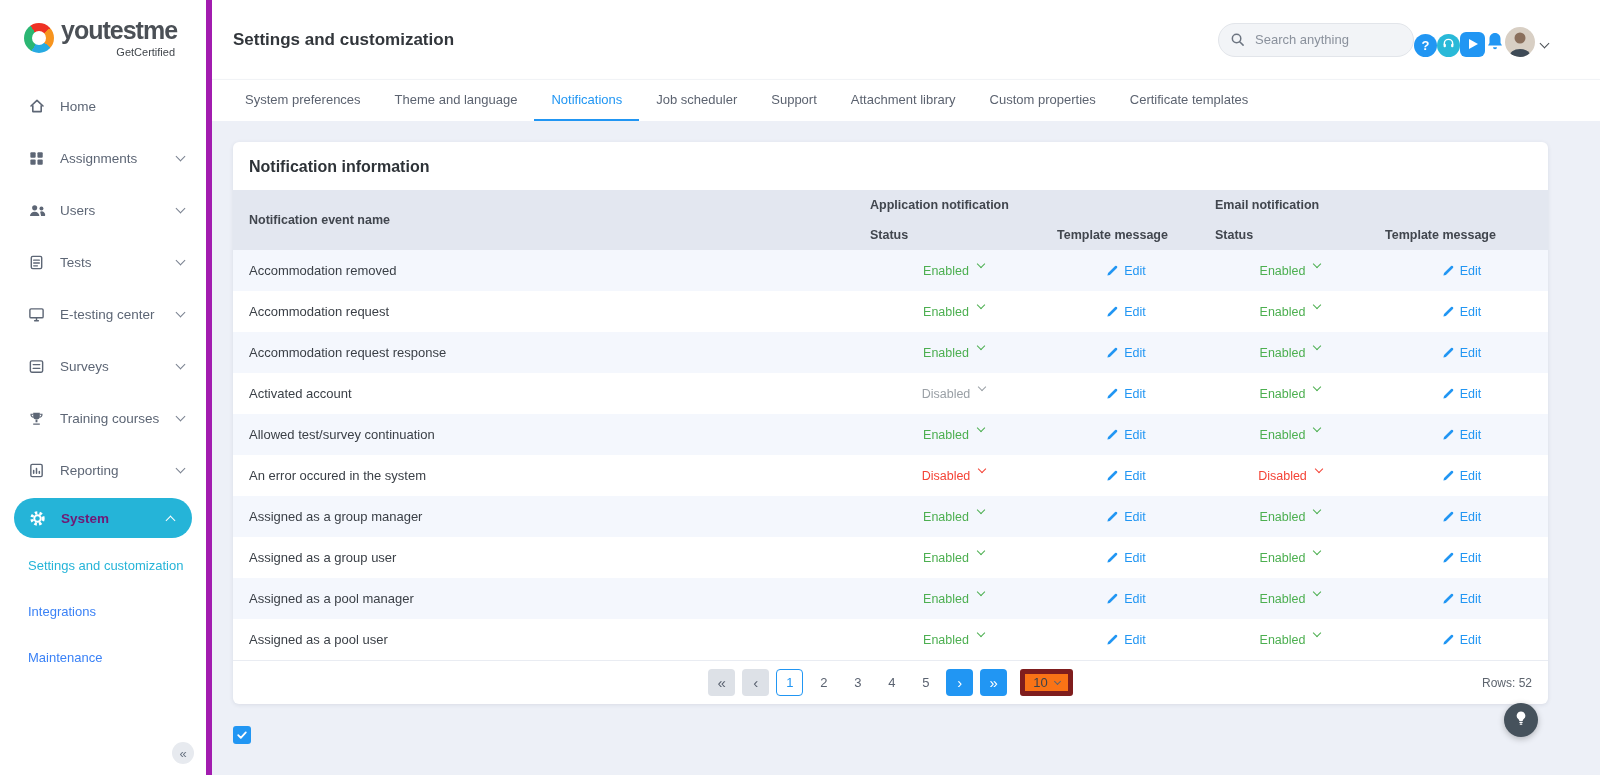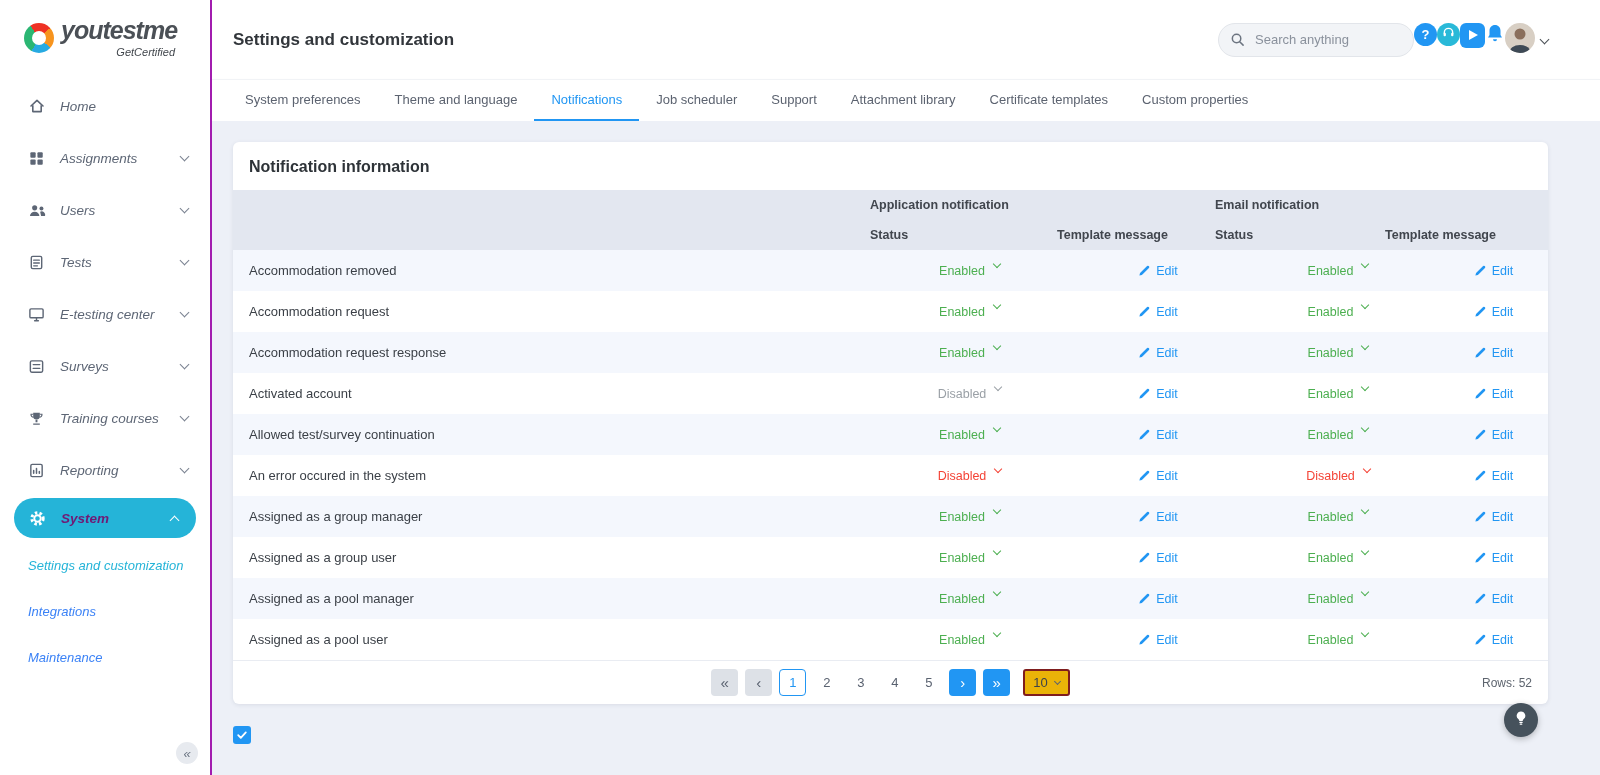--- a/index.html
+++ b/index.html
@@ -1,20 +1,20 @@
 <!DOCTYPE html>
 <html><head>
 <meta charset="utf-8">
 <style>
   * { margin:0; padding:0; box-sizing:border-box; }
   html,body { width:1600px; height:775px; overflow:hidden; font-family:"Liberation Sans", sans-serif; background:#edf0f7; }
   .app { display:flex; width:1600px; height:775px; }
 
   
-  .sidebar { width:212px; flex-shrink:0; background:#fff; border-right:2px solid #a21caf; position:relative;font-style:italic; }
+  .sidebar { width:212px; flex-shrink:0; background:#fff; border-right:6px solid #a21caf; position:relative; }
   .logo { padding:18px 14px 6px 24px; }
   .logo-row { display:flex; align-items:center; gap:7px; }
   .logo-mark { width:30px; height:30px; border-radius:50%;
     background:conic-gradient(from 210deg, #2bb673 0 32%, #ee3124 32% 55%, #f7941e 55% 78%, #27aae1 78% 100%); position:relative; }
   .logo-mark::after { content:""; position:absolute; inset:8px; background:#fff; border-radius:50%; }
   .logo-text { font-size:25px; font-weight:bold; color:#4b5056; letter-spacing:-1px; line-height:1; }
   .logo-sub { font-size:11px; color:#41464c; text-align:right; margin-top:3px; padding-right:2px; }
 
   nav { margin-top:16px; }
   .nav-item { height:52px; display:flex; align-items:center; padding:0 22px 0 28px; color:#5d6675; font-size:13.5px; cursor:pointer; }
@@ -26,21 +26,21 @@
   .nav-item.active-pill .nav-icon, .nav-item.active-pill .nav-chevron { color:#fff; }
   .sub-nav { margin-top:4px; }
   .sub-item { height:46px; display:flex; align-items:center; padding-left:28px; font-size:13px; color:#3b82f6; cursor:pointer; }
   .sub-item.active { color:#25b4d8; }
   .collapse-btn { position:absolute; bottom:11px; right:12px; width:22px; height:22px; border-radius:50%; background:#e7eaef; color:#6a7482; display:flex; align-items:center; justify-content:center; font-size:13px; cursor:pointer; }
 
   
   .main { flex:1; display:flex; flex-direction:column; min-width:0; }
   .topbar { height:79px; background:#fff; display:flex; align-items:center; padding:0 52px 0 21px; }
   .page-title { font-size:17px; font-weight:bold; color:#32363b; }
-  .topbar-right { margin-left:auto; display:flex; align-items:flex-start; }
+  .topbar-right { margin-left:auto; display:flex; align-items:flex-end; }
   .searchbox { position:relative; }
   .searchbox input { width:196px; height:34px; border-radius:17px; border:1px solid #e2e5ea; background:#f2f4f7; padding:0 12px 0 36px; font-size:13px; color:#4b5158; outline:none; font-family:"Liberation Sans", sans-serif; }
   .searchbox input::placeholder { color:#8a919c; }
   .search-icon { position:absolute; left:12px; top:9px; color:#6c7480; }
   .icon-circle { width:23px; height:23px; border-radius:50%; display:flex; align-items:center; justify-content:center; cursor:pointer; }
   .help-circle { background:#2196f3; color:#fff; font-size:13px; font-weight:bold; }
   .headset-circle { background:#29b9d8; }
   .play-btn { width:25px; height:25px; border-radius:6px; background:#2196f3; display:flex; align-items:center; justify-content:center; cursor:pointer; }
   .play-tri { width:0; height:0; border-left:9px solid #fff; border-top:5.5px solid transparent; border-bottom:5.5px solid transparent; margin-left:2px; }
   .bell-wrap { display:flex; cursor:pointer; }
@@ -56,37 +56,37 @@
   .card { background:#fff; border-radius:6px; box-shadow:0 1px 4px rgba(40,50,80,.10); overflow:hidden; }
   .card-title { font-size:16px; font-weight:bold; color:#2e3338; padding:16px 16px 14px; }
 
   .thead { display:grid; grid-template-columns:627px 187px 158px 170px 1fr; grid-template-rows:30px 30px; background:#e3e7f0; color:#41464e; font-size:12.5px; font-weight:bold; }
   .th-event { grid-row:1/3; grid-column:1; display:flex; align-items:center; padding-left:16px; }
   .th-group-app { grid-row:1; grid-column:2/4; display:flex; align-items:center; padding-left:10px; }
   .th-group-email { grid-row:1; grid-column:4/6; display:flex; align-items:center; padding-left:10px; }
   .th-sub { grid-row:2; display:flex; align-items:center; padding-left:10px; }
   .th-c2 { grid-column:2; } .th-c3 { grid-column:3; } .th-c4 { grid-column:4; } .th-c5 { grid-column:5; }
 
-  .trow { display:grid; grid-template-columns:627px 187px 158px 170px 1fr; height:41px; align-items:center; font-size:13px; color:#3b4047;gap:16px; }
+  .trow { display:grid; grid-template-columns:627px 187px 158px 170px 1fr; height:41px; align-items:center; font-size:13px; color:#3b4047; }
   .tbody .trow:nth-child(odd) { background:#f4f7fd; }
   .td-name { padding-left:16px; }
   .td-status { display:flex; justify-content:center; align-items:flex-start; font-size:12.5px; cursor:pointer; }
   .td-status .chev { margin-left:9px; width:6px; height:6px; }
   .td-status[data-state="enabled"] { color:#4caf50; }
   .td-status[data-state="disabled"] { color:#9aa0a6; }
   .td-status[data-state="disabled-red"] { color:#f44336; }
   .td-edit { display:flex; justify-content:center; align-items:center; gap:5px; color:#2196f3; font-size:12.5px; cursor:pointer; }
 
   .pagination { position:relative; border-top:1px solid #e9ecf2; height:44px; display:flex; align-items:center; justify-content:center; gap:7px; }
   .pg-btn { width:27px; height:27px; border-radius:4px; display:flex; align-items:center; justify-content:center; font-size:15px; cursor:pointer; }
   .pg-gray { background:#dde1e7; color:#5a6270; }
   .pg-num { color:#5a6270; font-size:13px; background:transparent; }
   .pg-num.active { background:#fff; border:1.5px solid #2196f3; color:#2196f3; }
   .pg-blue { background:#2196f3; color:#fff; }
-  .pg-size { height:27px; border:2px solid #7f1d1d; border-radius:3px; background:#eab308; display:flex; align-items:center; gap:7px; font-size:13px; color:#3c424a; padding:0 8px; margin-left:6px; cursor:pointer; }
+  .pg-size { height:27px; border:5px solid #7f1d1d; border-radius:3px; background:#f97316; display:flex; align-items:center; gap:7px; font-size:13px; color:#3c424a; padding:0 8px; margin-left:6px; cursor:pointer; }
   .pg-size .chev { width:5px; height:5px; margin-top:-2px; color:#5a6270; }
   .rows-count { position:absolute; right:16px; font-size:12px; color:#5d646e; }
 
   .footer-check { display:flex; align-items:center; gap:11px; margin-top:22px; font-size:13px; color:#3c424a; }
   .checkbox { width:18px; height:18px; border-radius:3px; background:#2196f3; display:flex; align-items:center; justify-content:center; flex-shrink:0; cursor:pointer; }
 
   .fab { position:absolute; right:62px; bottom:38px; width:34px; height:34px; border-radius:50%; background:#46525c; display:flex; align-items:center; justify-content:center; box-shadow:0 2px 6px rgba(0,0,0,.25); cursor:pointer; }
 </style>
 </head>
 <body>
@@ -305,32 +305,33 @@
       <div class="tab">
           <span>Job scheduler</span>
         </div>
       <div class="tab">
           <span>Support</span>
         </div>
       <div class="tab">
           <span>Attachment library</span>
         </div>
       <div class="tab">
+          <span>Custom properties</span>
+        </div>
+      <div class="tab">
           <span>Certificate templates</span>
-        </div>
-      <div class="tab">
-          <span>Custom properties</span>
         </div>
     </div>
 
     <div class="content">
       <div class="card">
         <div class="card-title">Notification information</div>
 
         <div class="thead">
+          <div class="th-event">Notification event name</div>
           <div class="th-group-app">Application notification</div>
           <div class="th-group-email">Email notification</div>
           <div class="th-sub th-c2">Status</div>
           <div class="th-sub th-c3">Template message</div>
           <div class="th-sub th-c4">Status</div>
           <div class="th-sub th-c5">Template message</div>
         </div>
 
         <div class="tbody">
 

